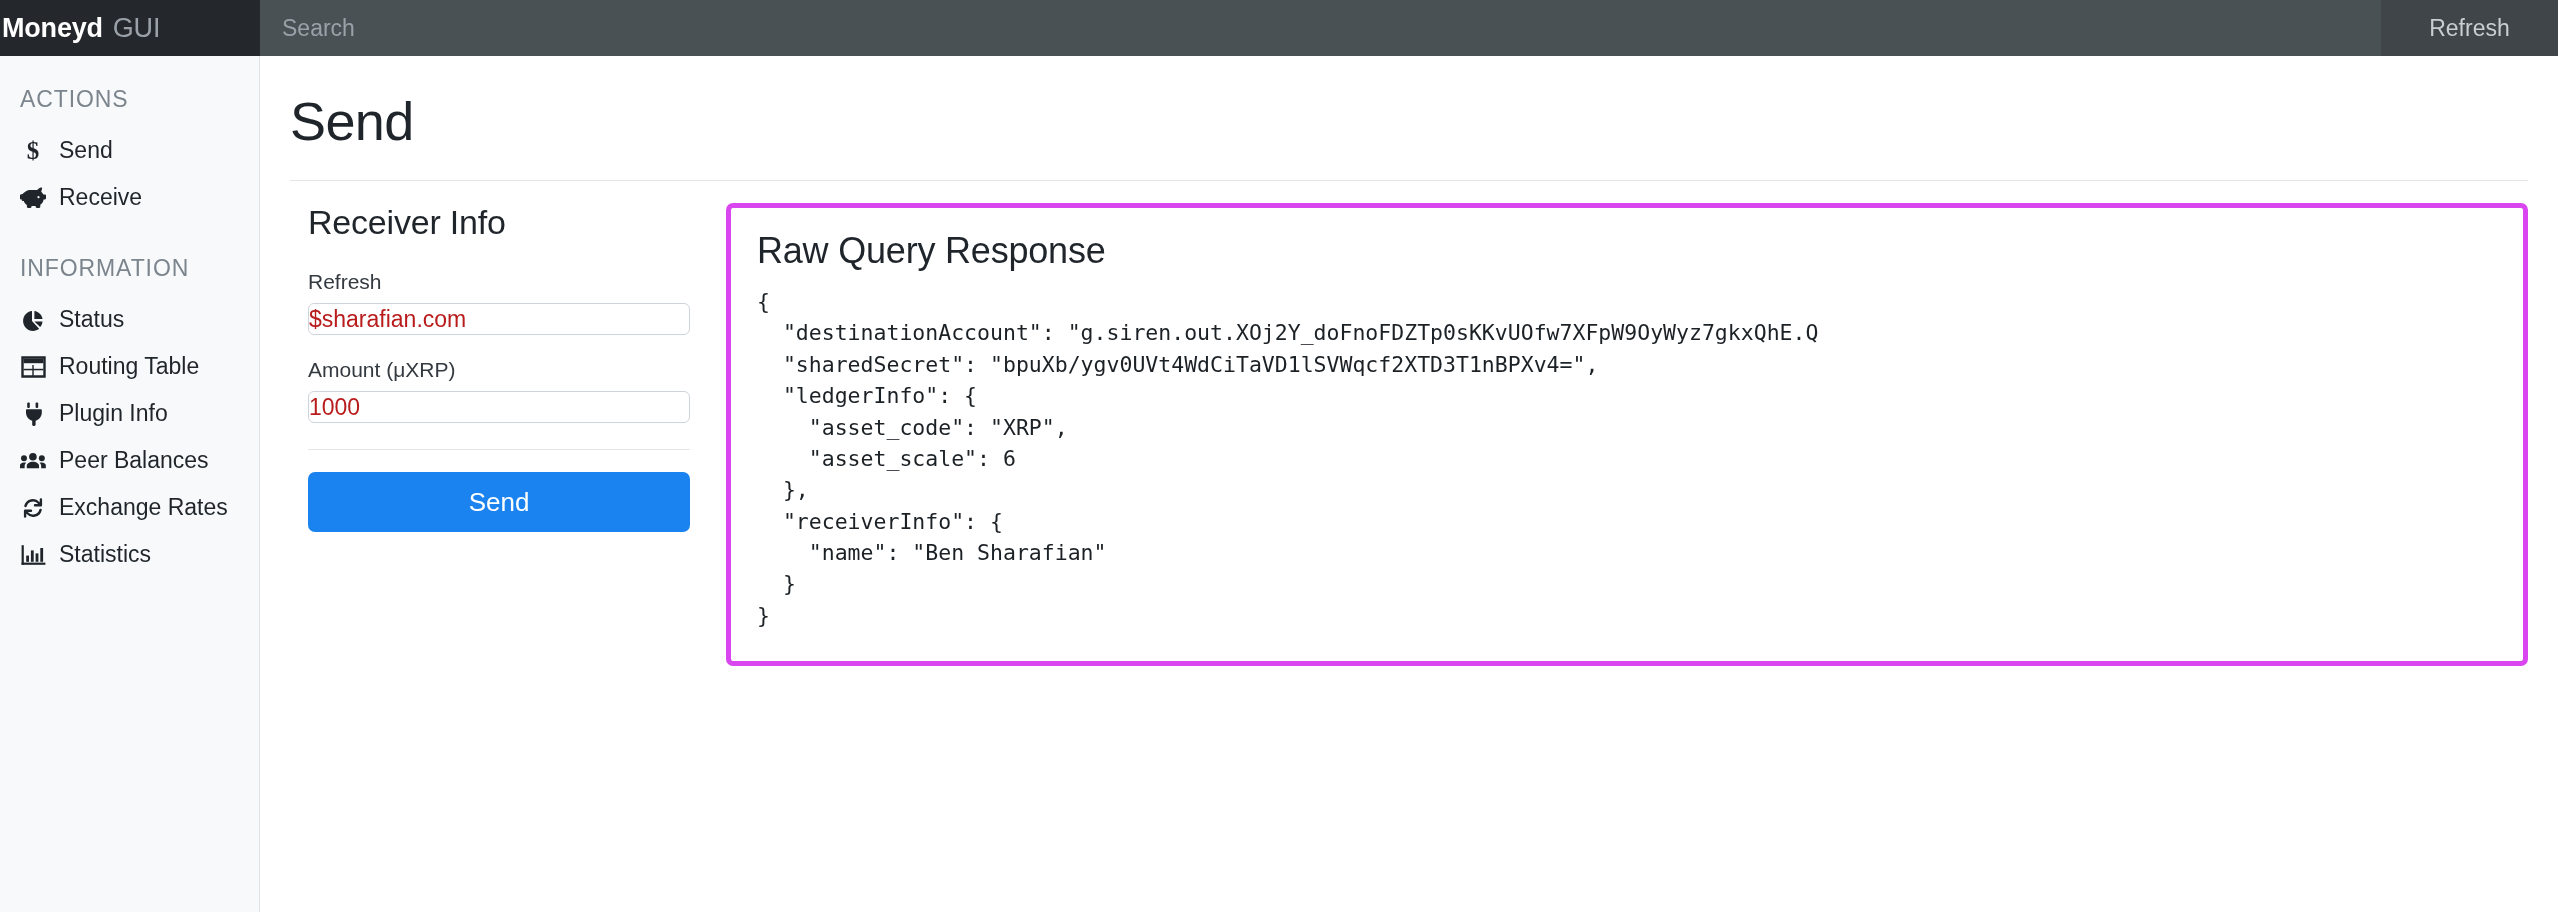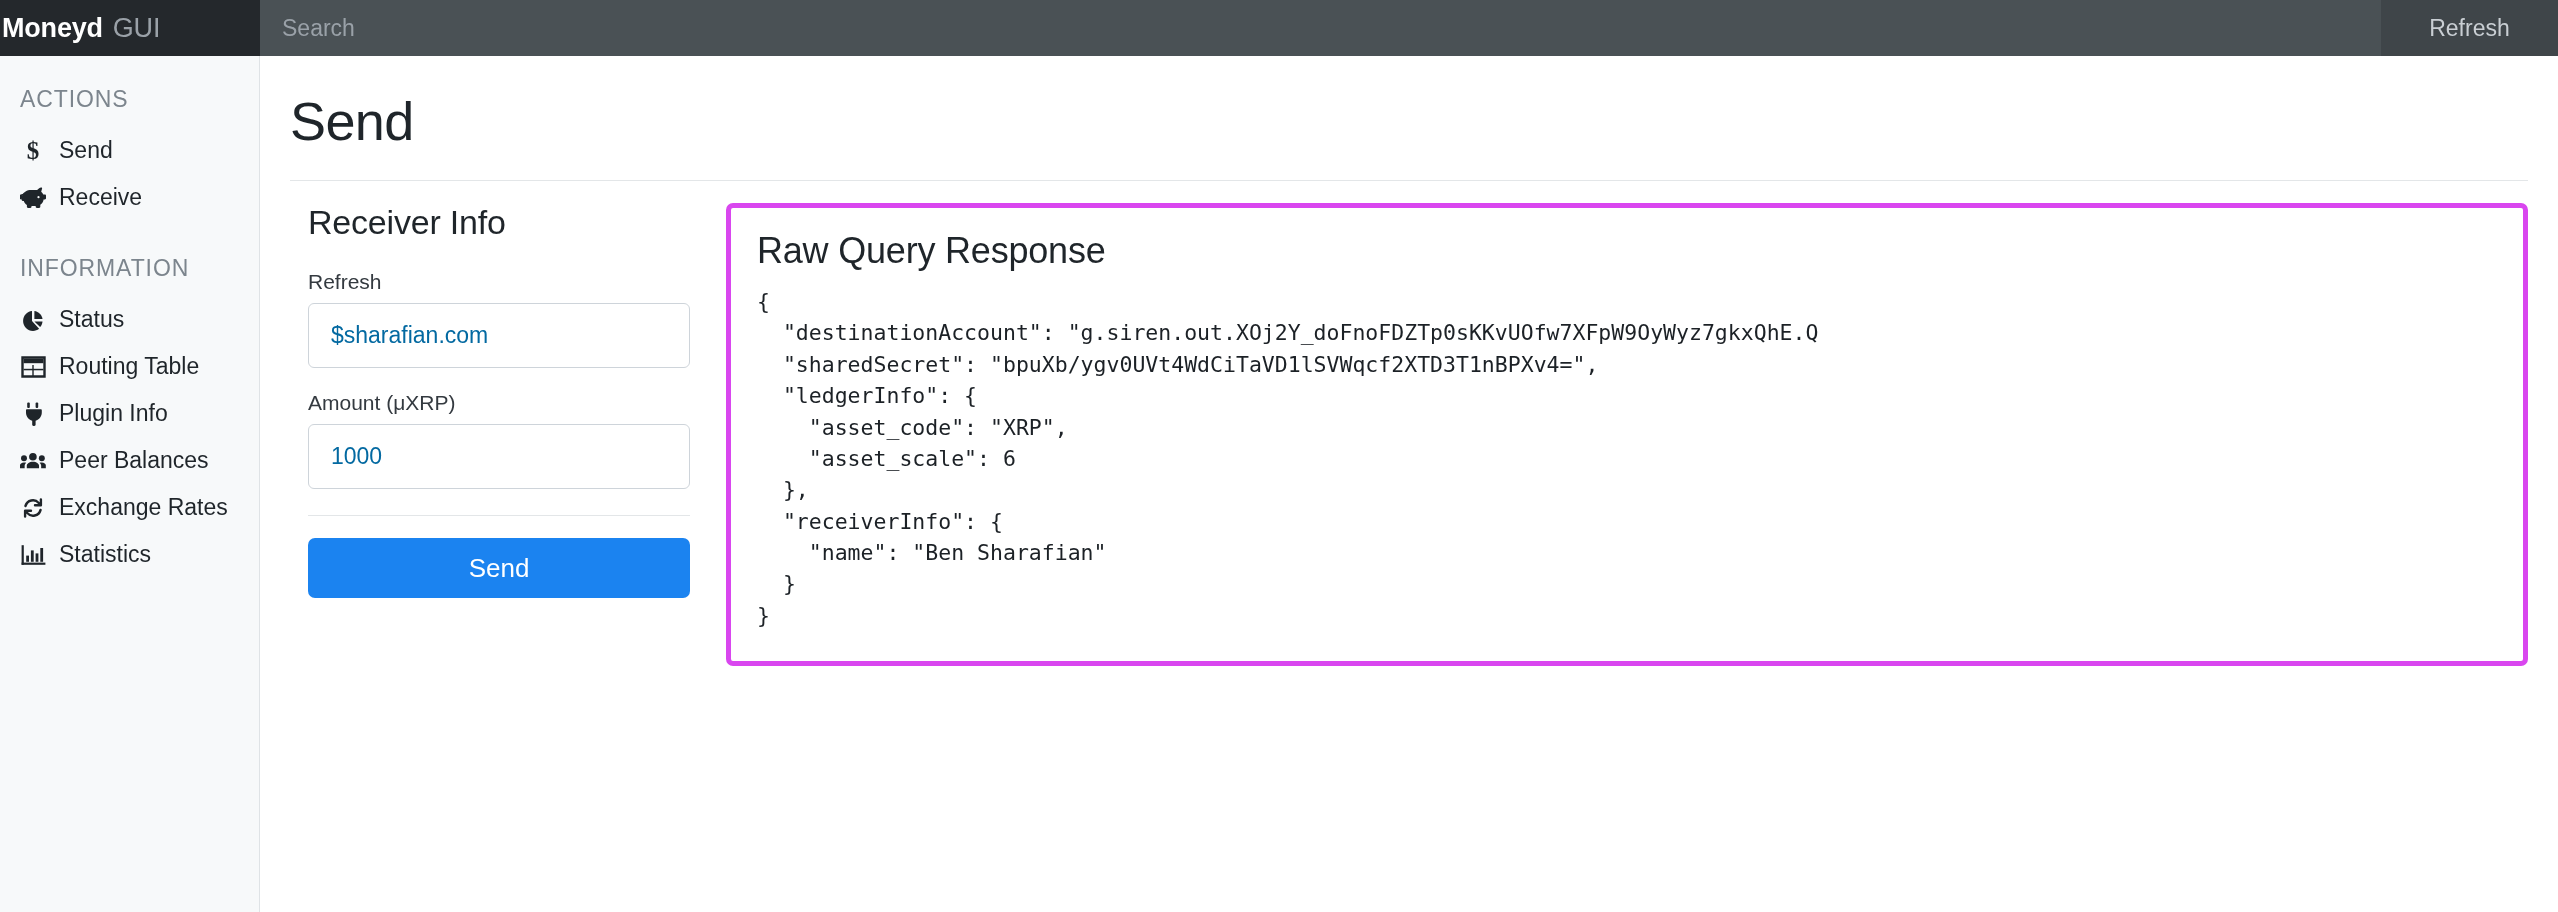--- a/index.html
+++ b/index.html
@@ -187,27 +187,27 @@
   .field-label {
     font-size: 21px;
     color: #343a40;
     margin: 0 0 9px 0;
     display: block;
   }
   .text-input {
     display: block;
     width: 100%;
     box-sizing: border-box;
-    height: 65px;
+    height: 32px;
     border: 1px solid #ced4da;
     border-radius: 6px;
-    padding: 0 22px;
+    padding: 0 0;
     font-family: "Liberation Sans", sans-serif;
     font-size: 23px;
-    color: #0369a1;
+    color: #b91c1c;
     background: #ffffff;
     outline: none;
   }
   .field-gap { height: 23px; }
   .form-rule {
     border: 0;
     border-top: 1px solid #e3e6e8;
     margin: 26px 0 22px 0;
   }
   .send-btn {

